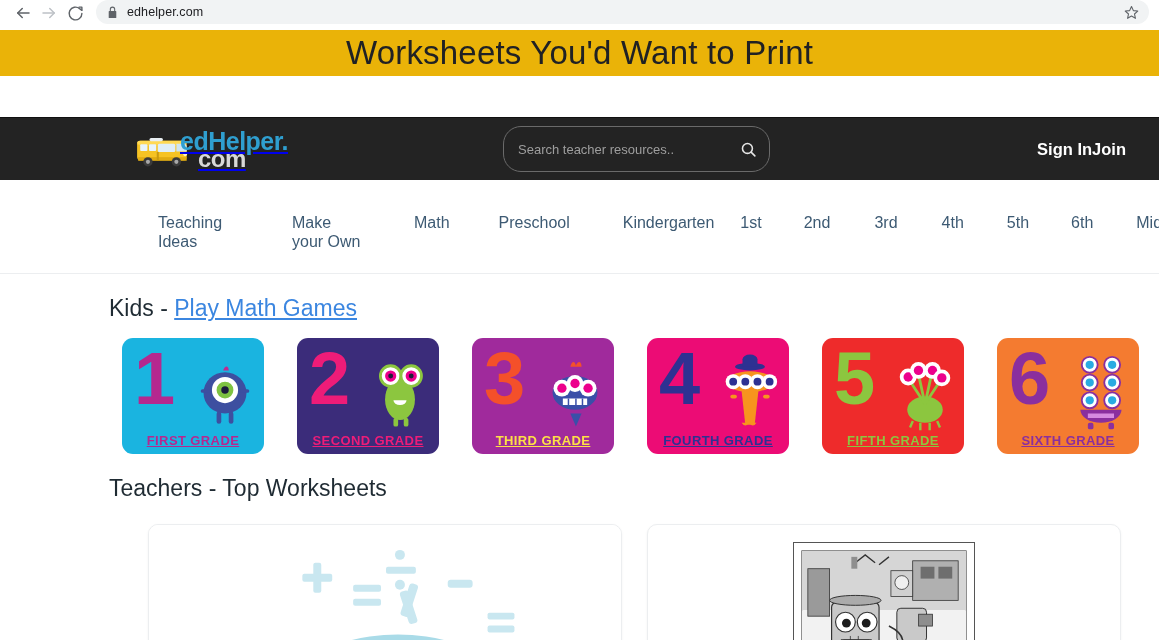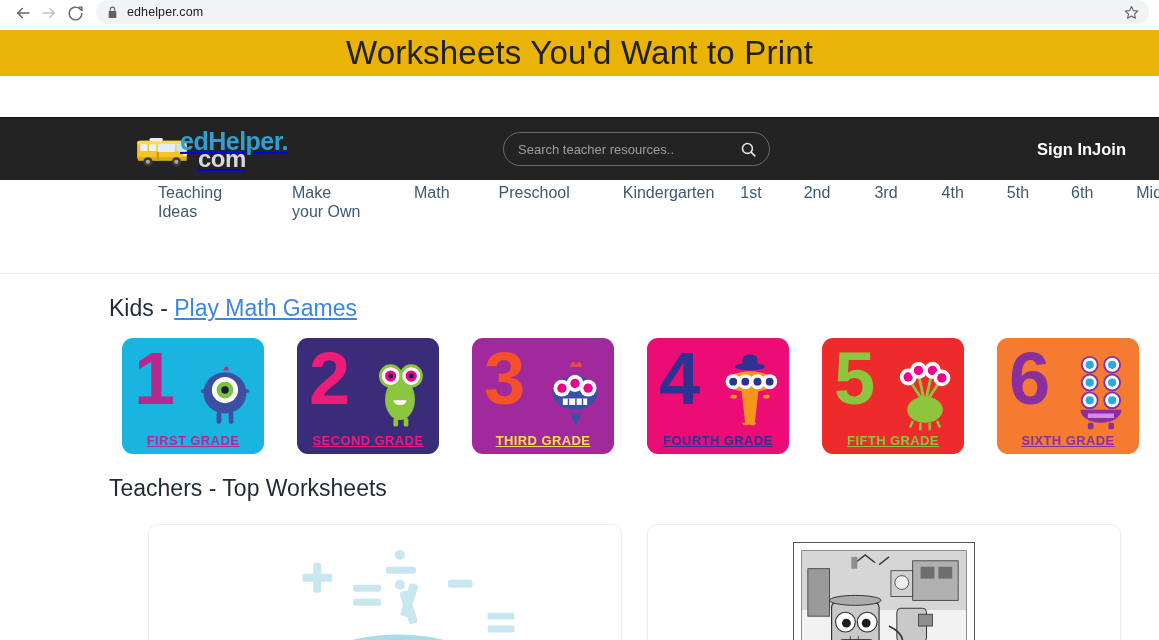--- a/index.html
+++ b/index.html
@@ -94,21 +94,21 @@
     letter-spacing: -.5px;
     display: block;
     margin-top: -5px;
     margin-left: 18px;
     font-family: "Liberation Sans", sans-serif;
   }
   .search-wrap {
     position: absolute;
     left: 503px; top: 50%;
     transform: translateY(-50%);
-    width: 267px; height: 34px;
+    width: 267px; height: 46px;
     border: 1px solid #6a6a6a;
     border-radius: 18px;
     display: flex; align-items: center;
     background: transparent;
   }
   .search-input {
     flex: 1;
     background: transparent;
     border: none; outline: none;
     color: #cfcfcf;
@@ -132,21 +132,21 @@
     color: #ffffff; font-size: 16.5px; font-weight: 700;
     text-decoration: none;
     font-family: "Liberation Sans", sans-serif;
   }
 
   
   .main-nav {
     background: #ffffff;
     height: 93px;
     padding-left: 158px;
-    padding-top: 4px;
+    padding-top: 34px;
     display: flex;
     align-items: flex-start;
     gap: 0;
     overflow: hidden;
     white-space: nowrap;
   }
   .nav-item {
     color: #3d5a73;
     font-size: 16px;
     text-decoration: none;

